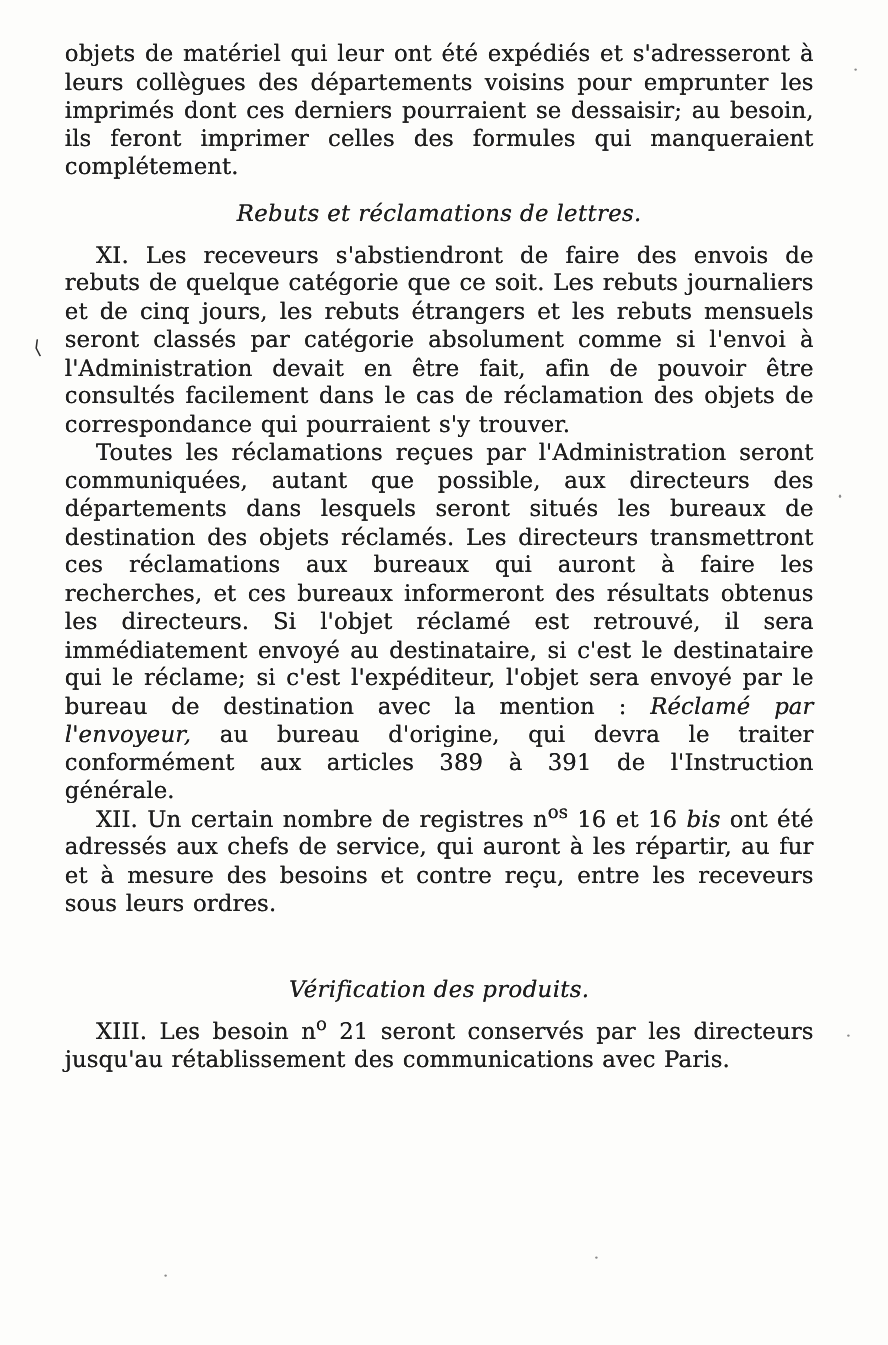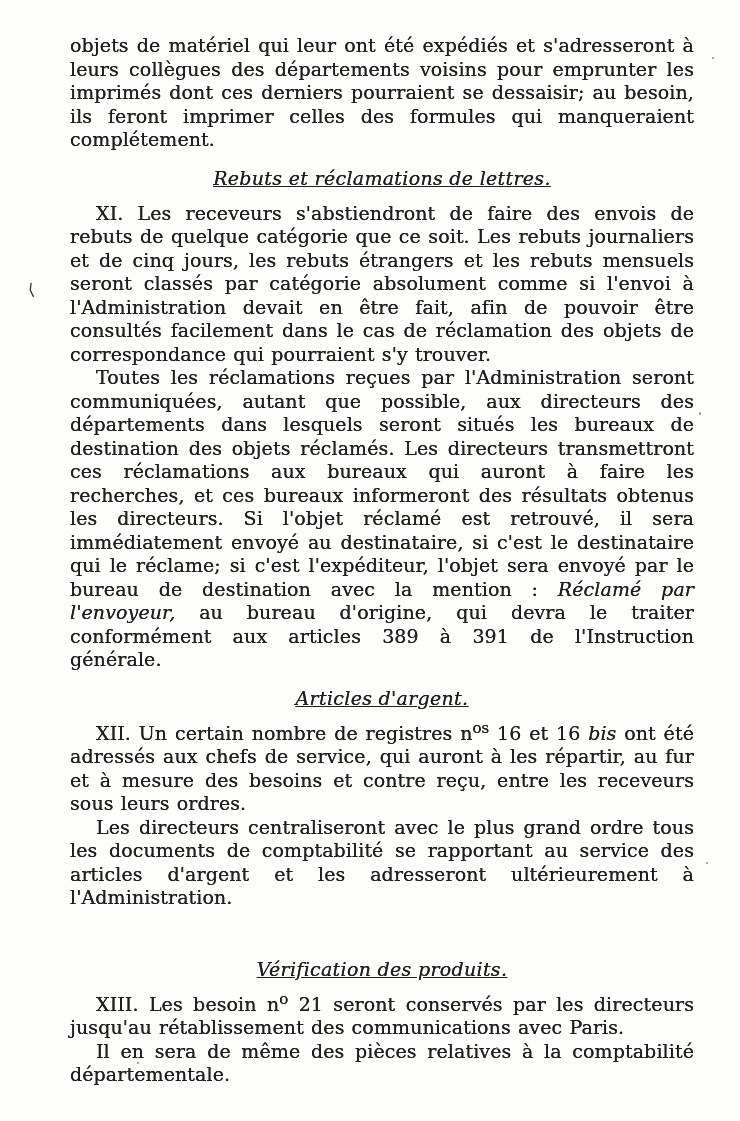--- a/index.html
+++ b/index.html
@@ -6,42 +6,41 @@
   .page {
     position:relative;
     width:740px; height:1121px;
     background:#fdfdfb;
     overflow:hidden;
     font-family:"DejaVu Serif","Liberation Serif",serif;
     color:#1e1e1e;
   }
   .text-column {
     position:absolute;
-    left:70px; top:34px;
+    left:54px; top:34px;
     width:624px;
   }
   .body-para {
     margin:0;
     font-size:19px;
     line-height:23.5px;
     text-align:justify;
     letter-spacing:0.1px;
     word-spacing:1px;
     text-shadow:0 0 0.35px currentColor;
   }
   .indent { text-indent:26px; }
   .section-heading {
     font-size:19px;
     font-style:italic;
     font-weight:normal;
     text-align:center;
     margin:15px 0 13px 0;
     letter-spacing:0.3px;
     text-shadow:0 0 0.3px currentColor;
-    text-decoration:underline;
   }
   .heading-gap-large { margin-top:48px; }
   .italic { font-style:italic; }
   sup.ord {
     font-size:15px;
     line-height:0;
     vertical-align:super;
     letter-spacing:0;
   }
   .margin-mark {
@@ -68,31 +67,28 @@
 
     <p class="body-para">objets de matériel qui leur ont été expédiés et s'adresseront à leurs collègues des départements voisins pour emprunter les imprimés dont ces derniers pourraient se dessaisir; au besoin, ils feront imprimer celles des formules qui manqueraient complétement.</p>
 
 
     <h3 class="section-heading">Rebuts et réclamations de lettres.</h3>
 
     <p class="body-para indent">XI. Les receveurs s'abstiendront de faire des envois de rebuts de quelque catégorie que ce soit. Les rebuts journaliers et de cinq jours, les rebuts étrangers et les rebuts mensuels seront classés par catégorie absolument comme si l'envoi à l'Administration devait en être fait, afin de pouvoir être consultés facilement dans le cas de réclamation des objets de correspondance qui pourraient s'y trouver.</p>
 
     <p class="body-para indent"><span>Toutes les réclamations reçues par l'Administration seront communiquées, autant que possible, aux directeurs des départements dans lesquels seront situés les bureaux de destination des objets réclamés. Les directeurs transmettront ces réclamations aux bureaux qui auront à faire les recherches, et ces bureaux informeront des résultats obtenus les directeurs. Si l'objet réclamé est retrouvé, il sera immédiatement envoyé au destinataire, si c'est le destinataire qui le réclame; si c'est l'expéditeur, l'objet sera envoyé par le bureau de destination avec la mention : </span><span class="italic">Réclamé par l'envoyeur,</span><span> au bureau d'origine, qui devra le traiter conformément aux articles 389 à 391 de l'Instruction générale.</span></p>
 
-    <h3 class="section-heading">Articles d'argent.</h3>
 
     <p class="body-para indent"><span>XII. Un certain nombre de registres n</span><sup class="ord">os</sup><span> 16 et 16 </span><span class="italic">bis</span><span> ont été adressés aux chefs de service, qui auront à les répartir, au fur et à mesure des besoins et contre reçu, entre les receveurs sous leurs ordres.</span></p>
 
-    <p class="body-para indent">Les directeurs centraliseront avec le plus grand ordre tous les documents de comptabilité se rapportant au service des articles d'argent et les adresseront ultérieurement à l'Administration.</p>
 
     <h3 class="section-heading heading-gap-large">Vérification des produits.</h3>
 
     <p class="body-para indent"><span>XIII. Les besoin n</span><sup class="ord">o</sup><span> 21 seront conservés par les directeurs jusqu'au rétablissement des communications avec Paris.</span></p>
 
-    <p class="body-para indent">Il en sera de même des pièces relatives à la comptabilité départementale.</p>
 
   </div>
 
   <div class="speck" style="left:712px; top:57px; width:2px; height:2px;"></div>
   <div class="speck" style="left:699px; top:412px; width:2px; height:3px;"></div>
   <div class="speck" style="left:137px; top:1062px; width:2px; height:2px;"></div>
   <div class="speck" style="left:496px; top:1047px; width:2px; height:2px;"></div>
   <div class="speck" style="left:706px; top:862px; width:2px; height:2px;"></div>
 
 </div>

